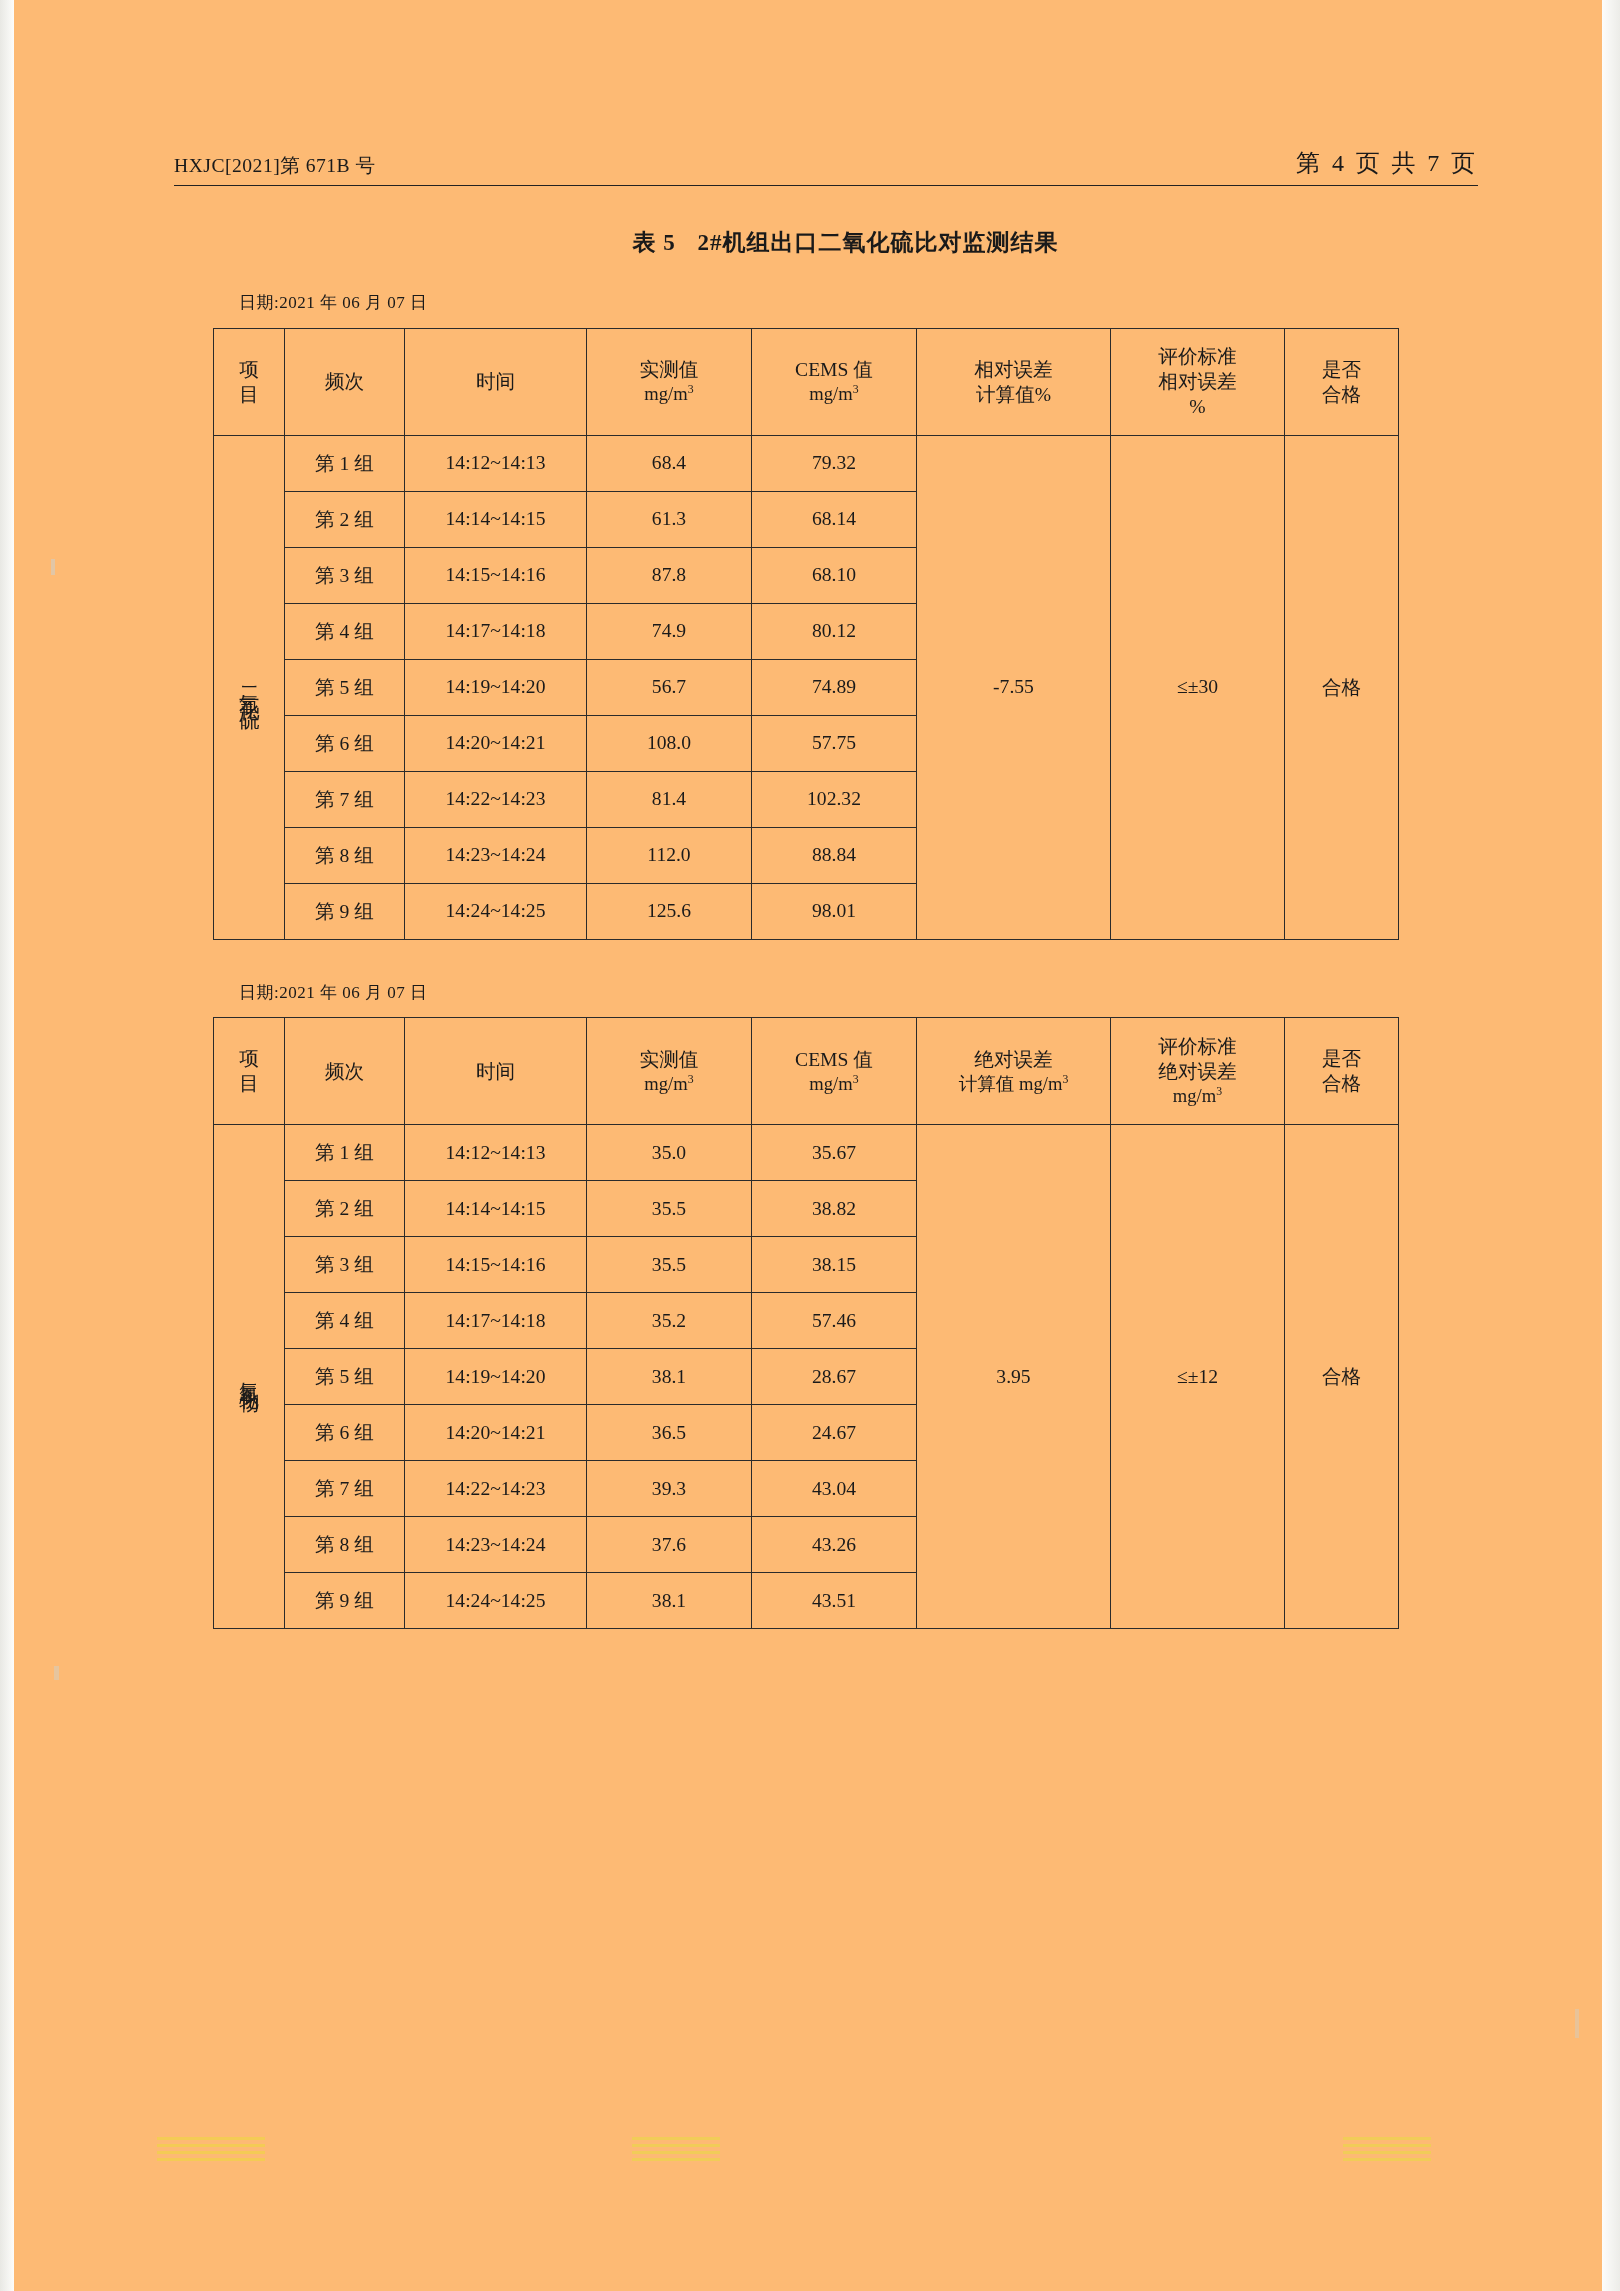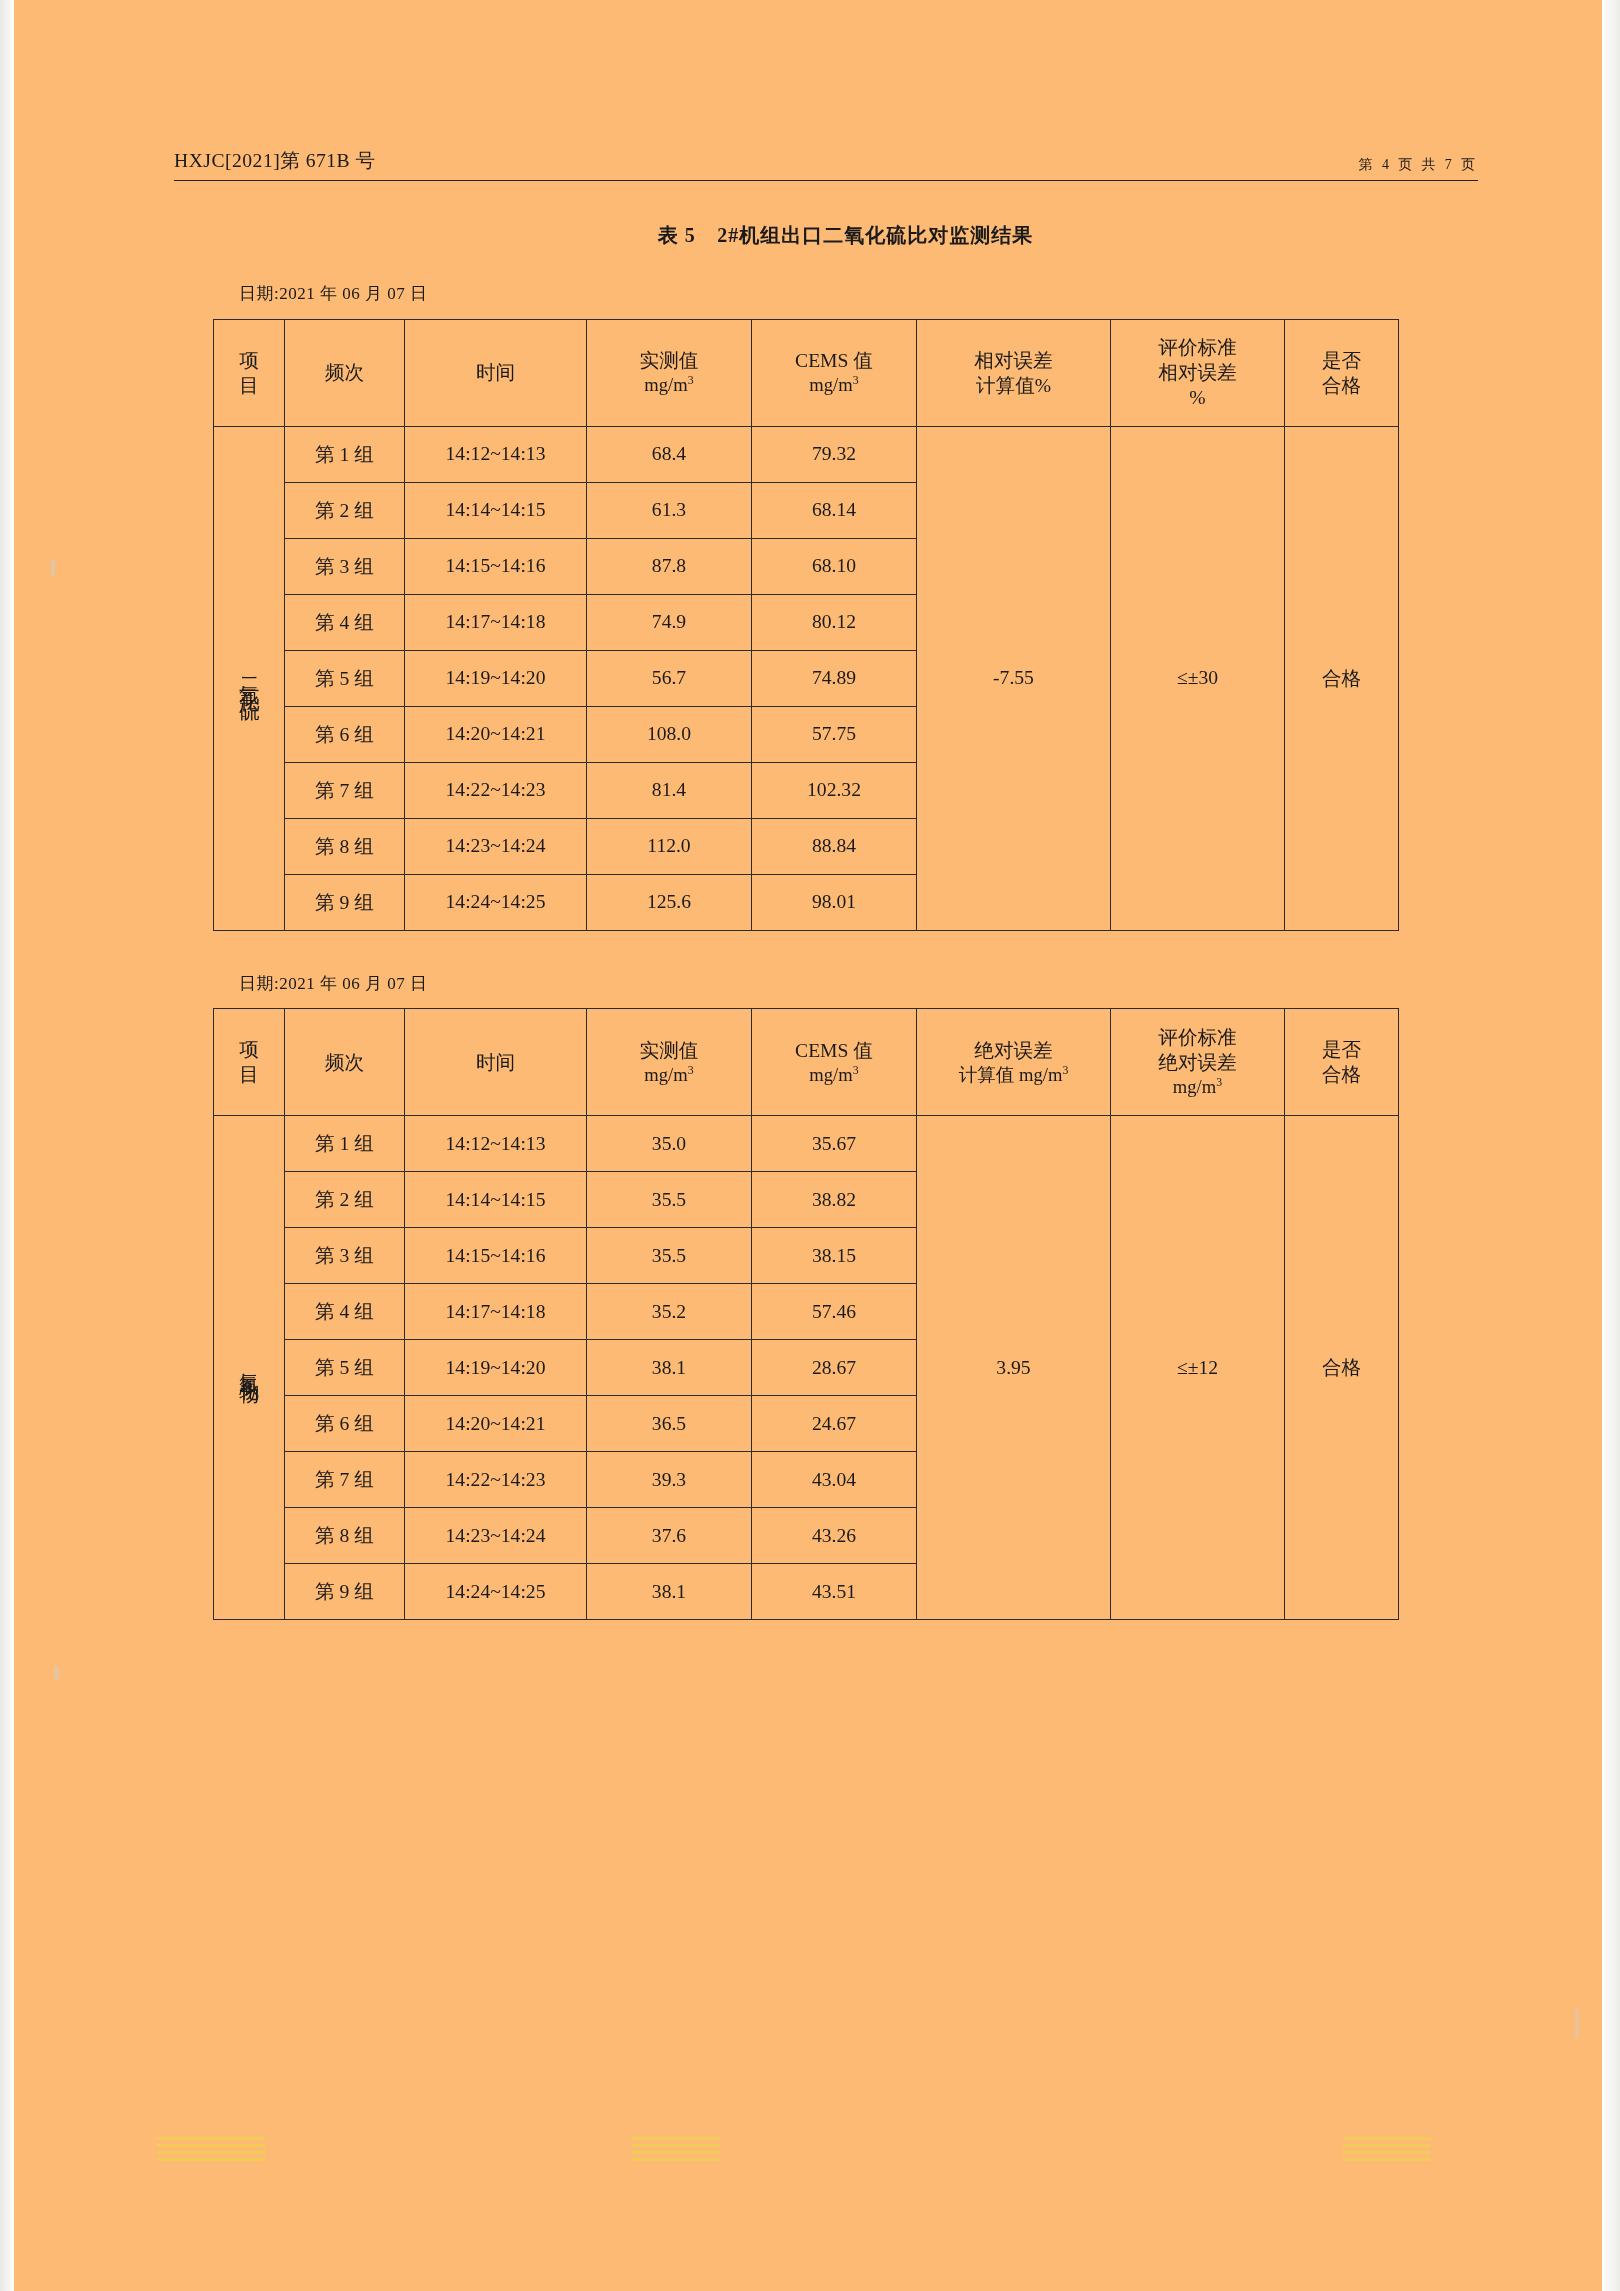--- a/index.html
+++ b/index.html
@@ -54,28 +54,28 @@
     padding-bottom: 5.9px;
     font-size: 19.6px;
     letter-spacing: 0.5px;
   }
   .doc-header .left {
     white-space: nowrap;
   }
   .doc-header .right {
     white-space: nowrap;
     letter-spacing: 2.9px;
-    font-size: 14px;
+    font-size: 24px;
   }
 
   
   .section { margin-top: 41px; }
   .table-title {
     text-align: center;
-    font-size: 20px;
+    font-size: 23px;
     font-weight: bold;
     letter-spacing: 1px;
     margin: 0 0 33px 0;
     padding-left: 39px;
   }
   .table-title .num { margin-right: 21.6px; }
   .date-line {
     font-size: 17px;
     margin: 0 0 13.7px 65px;
     letter-spacing: 0.5px;

